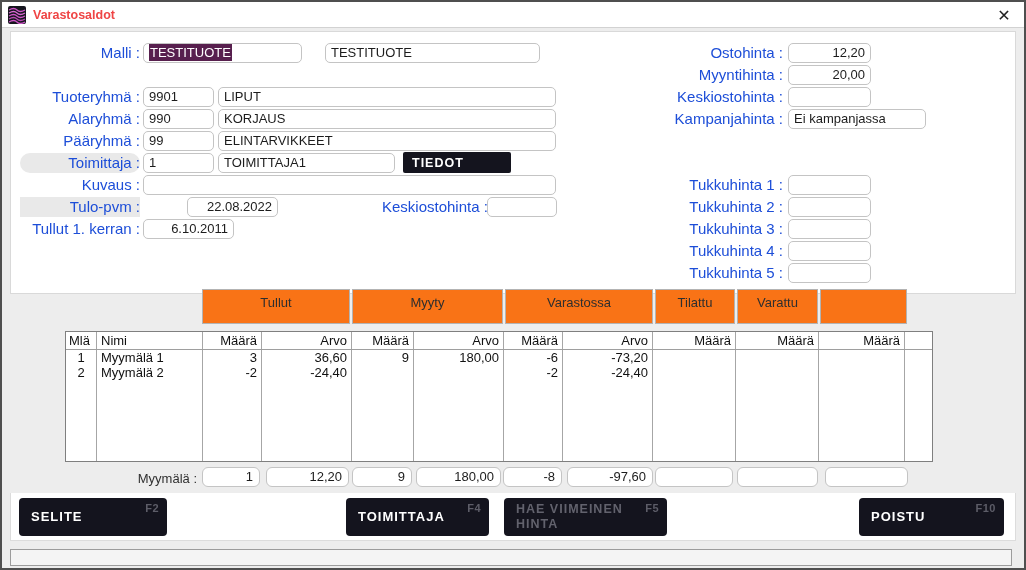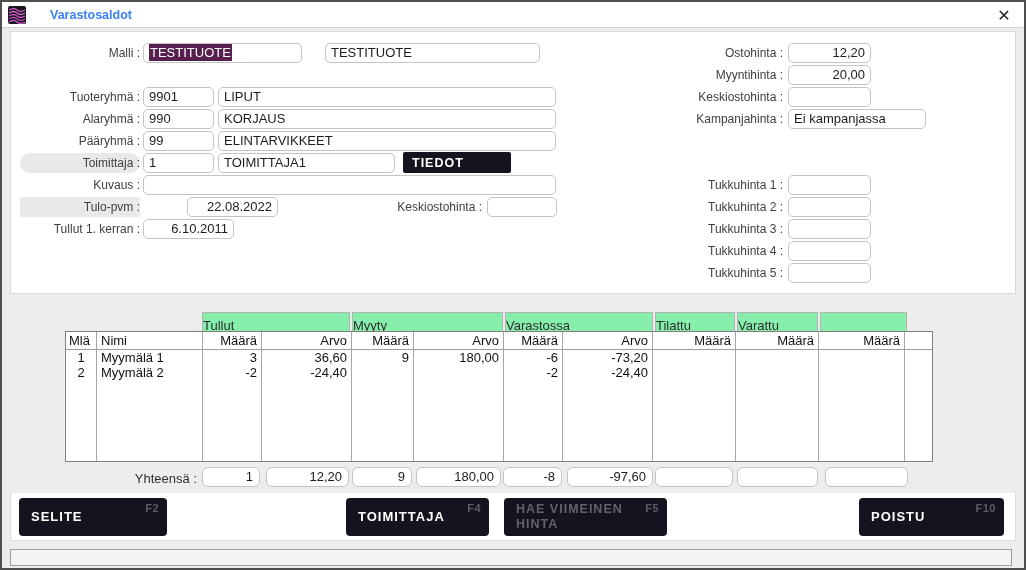--- a/index.html
+++ b/index.html
@@ -15,58 +15,58 @@
     box-shadow: inset 0 0 0 2px #4f4f4f; pointer-events:none; z-index:60;
   }
 
   
   .titlebar {
     position:absolute; left:2px; top:2px; width:1022px; height:26px;
     background:#ffffff; border-bottom:1px solid #d2d2d2;
     display:flex; align-items:center;
   }
   .appicon { margin-left:6px; width:18px; height:18px; flex:0 0 auto; }
-  .title { margin-left:24px; font-size:12.5px; font-weight:bold; color:#3b82f6; }
+  .title { margin-left:7px; font-size:12.5px; font-weight:bold; color:#ef4444; }
   .closebtn {
     position:absolute; right:8px; top:3px; width:24px; height:20px;
     display:flex; align-items:center; justify-content:center;
     font-size:16px; color:#222; cursor:pointer;
   }
 
   
   .panel {
     position:absolute; left:10px; top:31px; width:1006px; height:263px;
     background:#ffffff; border:1px solid #d9d9d9;
   }
 
   .lbl {
     position:absolute; height:20px; line-height:20px;
-    font-size:12px; color:#404040; text-align:right; white-space:nowrap;
+    font-size:15px; color:#1d4ed8; text-align:right; white-space:nowrap;
   }
   .lbl.hl { background:#e9e9e9; }
 
   .fld {
     position:absolute; height:20px; line-height:18px;
     border:1px solid #c4c4c4; border-radius:5px; background:#fff;
     font-size:13px; color:#1c1c1c; padding:0 5px; white-space:nowrap; overflow:hidden;
   }
   .fld.r { text-align:right; }
   .sel { background:#571f4e; color:#fff; padding:1px 1px; }
 
   .tiedot {
     position:absolute; background:#14141e; color:#fff; border-radius:2px;
     font-size:12.5px; font-weight:bold; letter-spacing:1px;
     display:flex; align-items:center; padding-left:9px; cursor:pointer;
   }
 
   
   .grp {
-    position:absolute; top:312px; height:35px; background:#86efac;
+    position:absolute; top:289px; height:35px; background:#f97316;
     border:1px solid #b3b3b3;
-    font-size:13px; color:#2e2e2e; text-align:left; line-height:26px;
+    font-size:13px; color:#2e2e2e; text-align:center; line-height:26px;
   }
 
   
   .vtable {
     position:absolute; left:65px; top:331px; width:868px; height:131px;
     background:#fff; border:1px solid #7f7f7f;
     display:flex; flex-direction:column; font-size:13px; color:#111;
   }
   .trow { display:flex; height:15px; line-height:15px; }
   .trow.thead { height:18px; line-height:17px; border-bottom:1px solid #9e9e9e; font-size:13px; }
@@ -247,21 +247,21 @@
         <div class="tc tc5"></div>
       <div class="tc tc6"></div>
         <div class="tc tc7"></div>
       <div class="tc tc8"></div>
         <div class="tc tc9"></div>
       <div class="tc tc10"></div>
         <div class="tc tc11"></div>
     </div>
   </div>
 
-  <div class="totlbl">Yhteensä :</div>
+  <div class="totlbl">Myymälä :</div>
   <div class="totfld" style="left:202px; width:58px;">1</div>
   <div class="totfld" style="left:266px; width:83px;">12,20</div>
   <div class="totfld" style="left:352px; width:60px;">9</div>
   <div class="totfld" style="left:416px; width:85px;">180,00</div>
   <div class="totfld" style="left:503px; width:59px;">-8</div>
   <div class="totfld" style="left:567px; width:86px;">-97,60</div>
   <div class="totfld" style="left:655px; width:78px;"></div>
   <div class="totfld" style="left:737px; width:81px;"></div>
   <div class="totfld" style="left:825px; width:83px;"></div>
 

